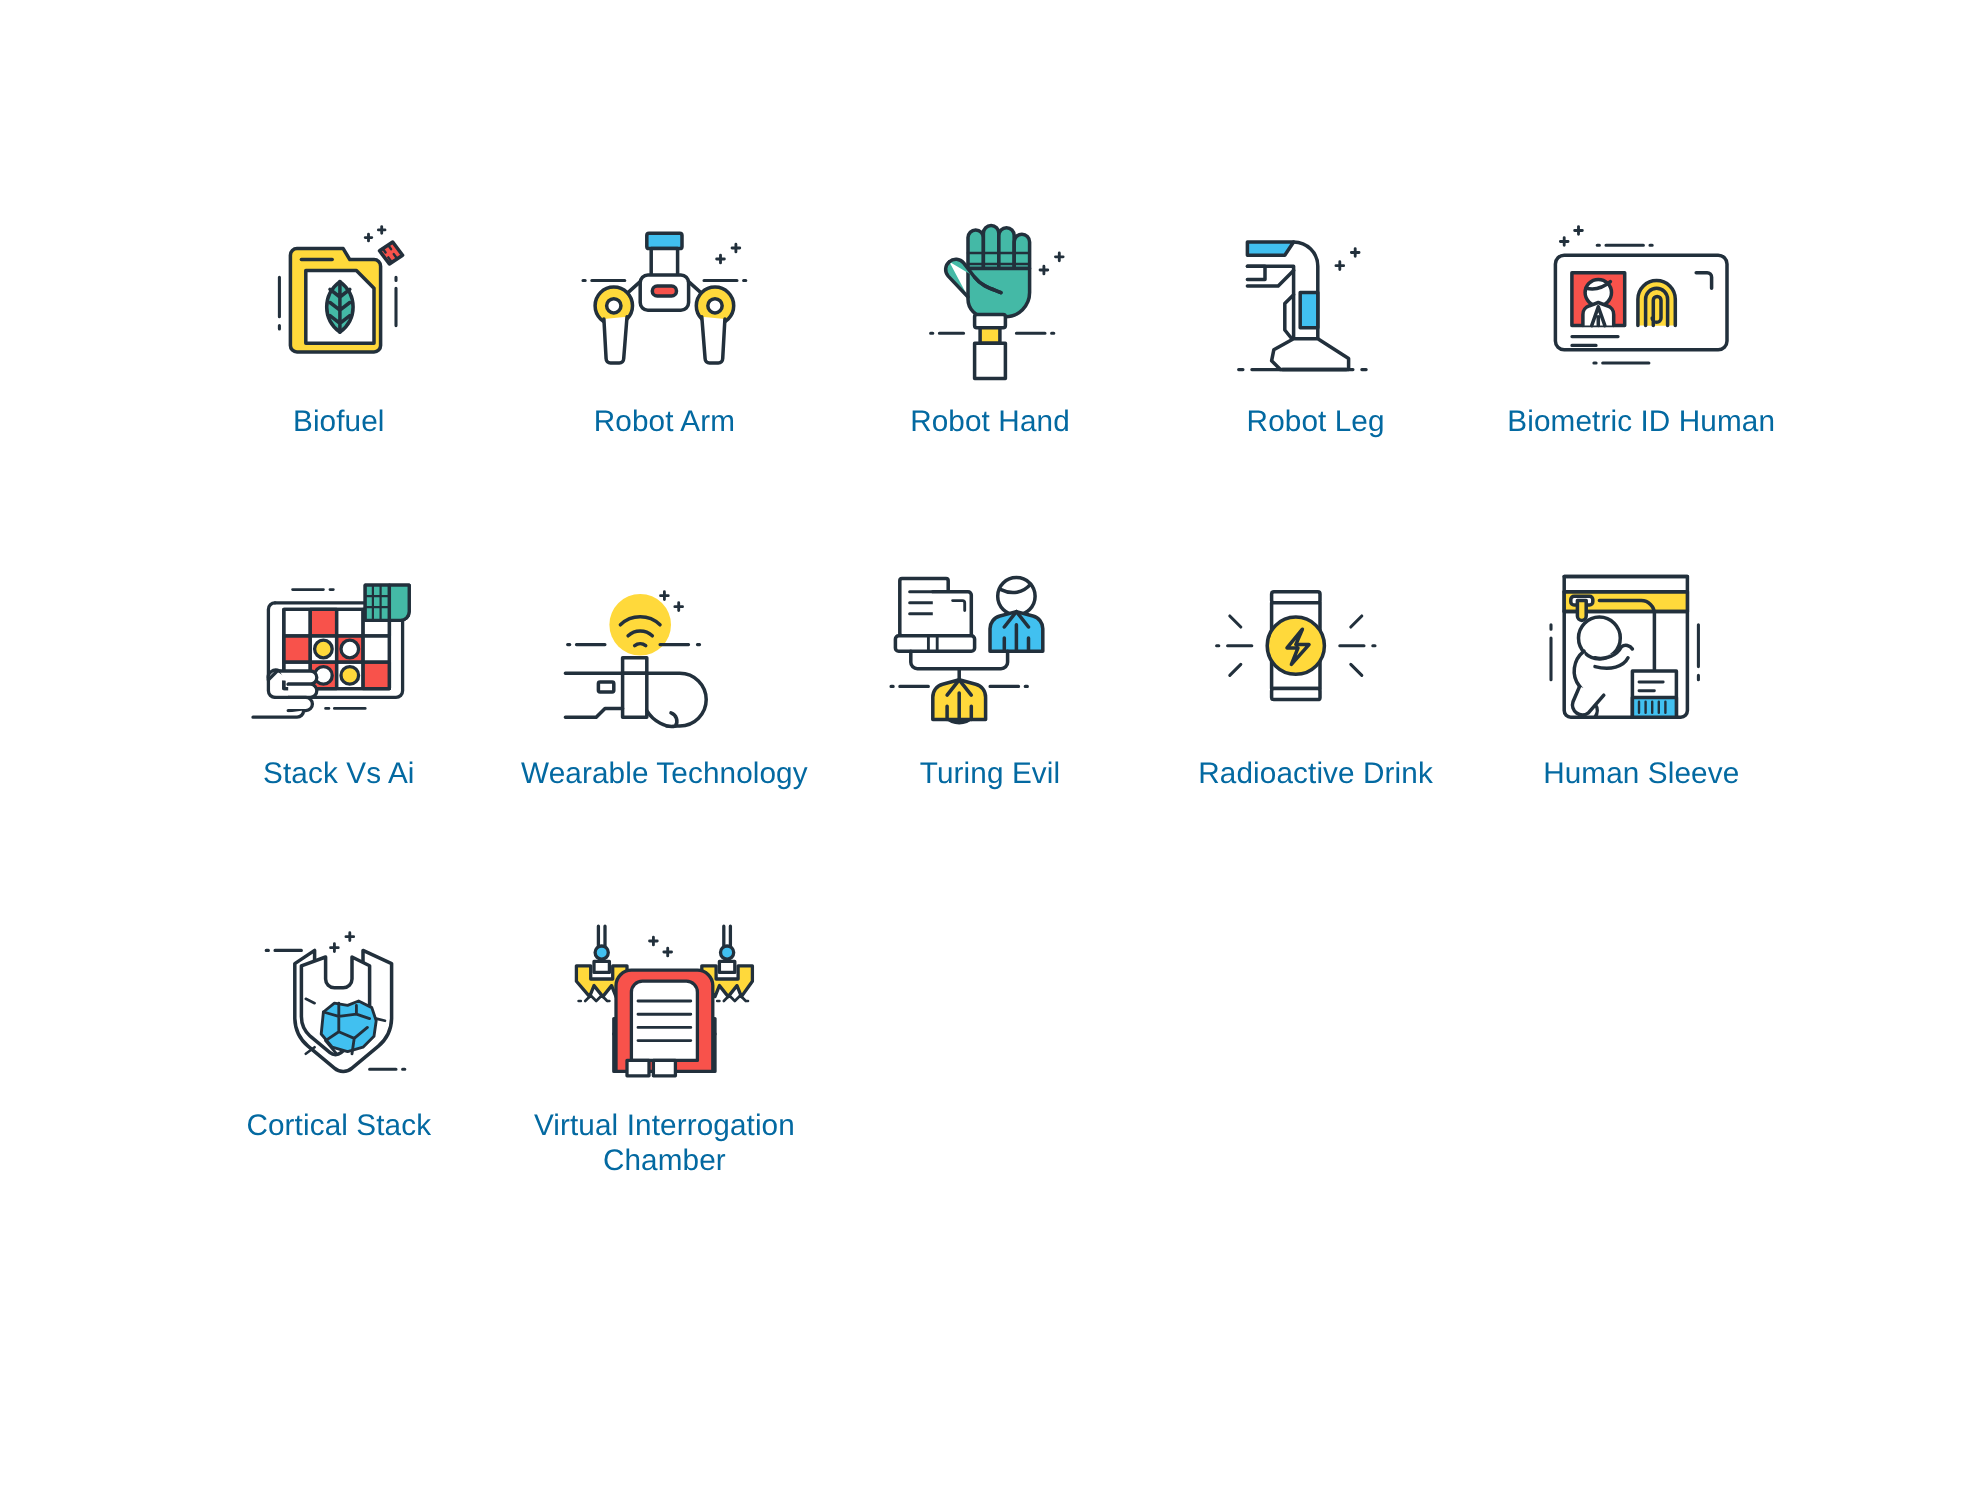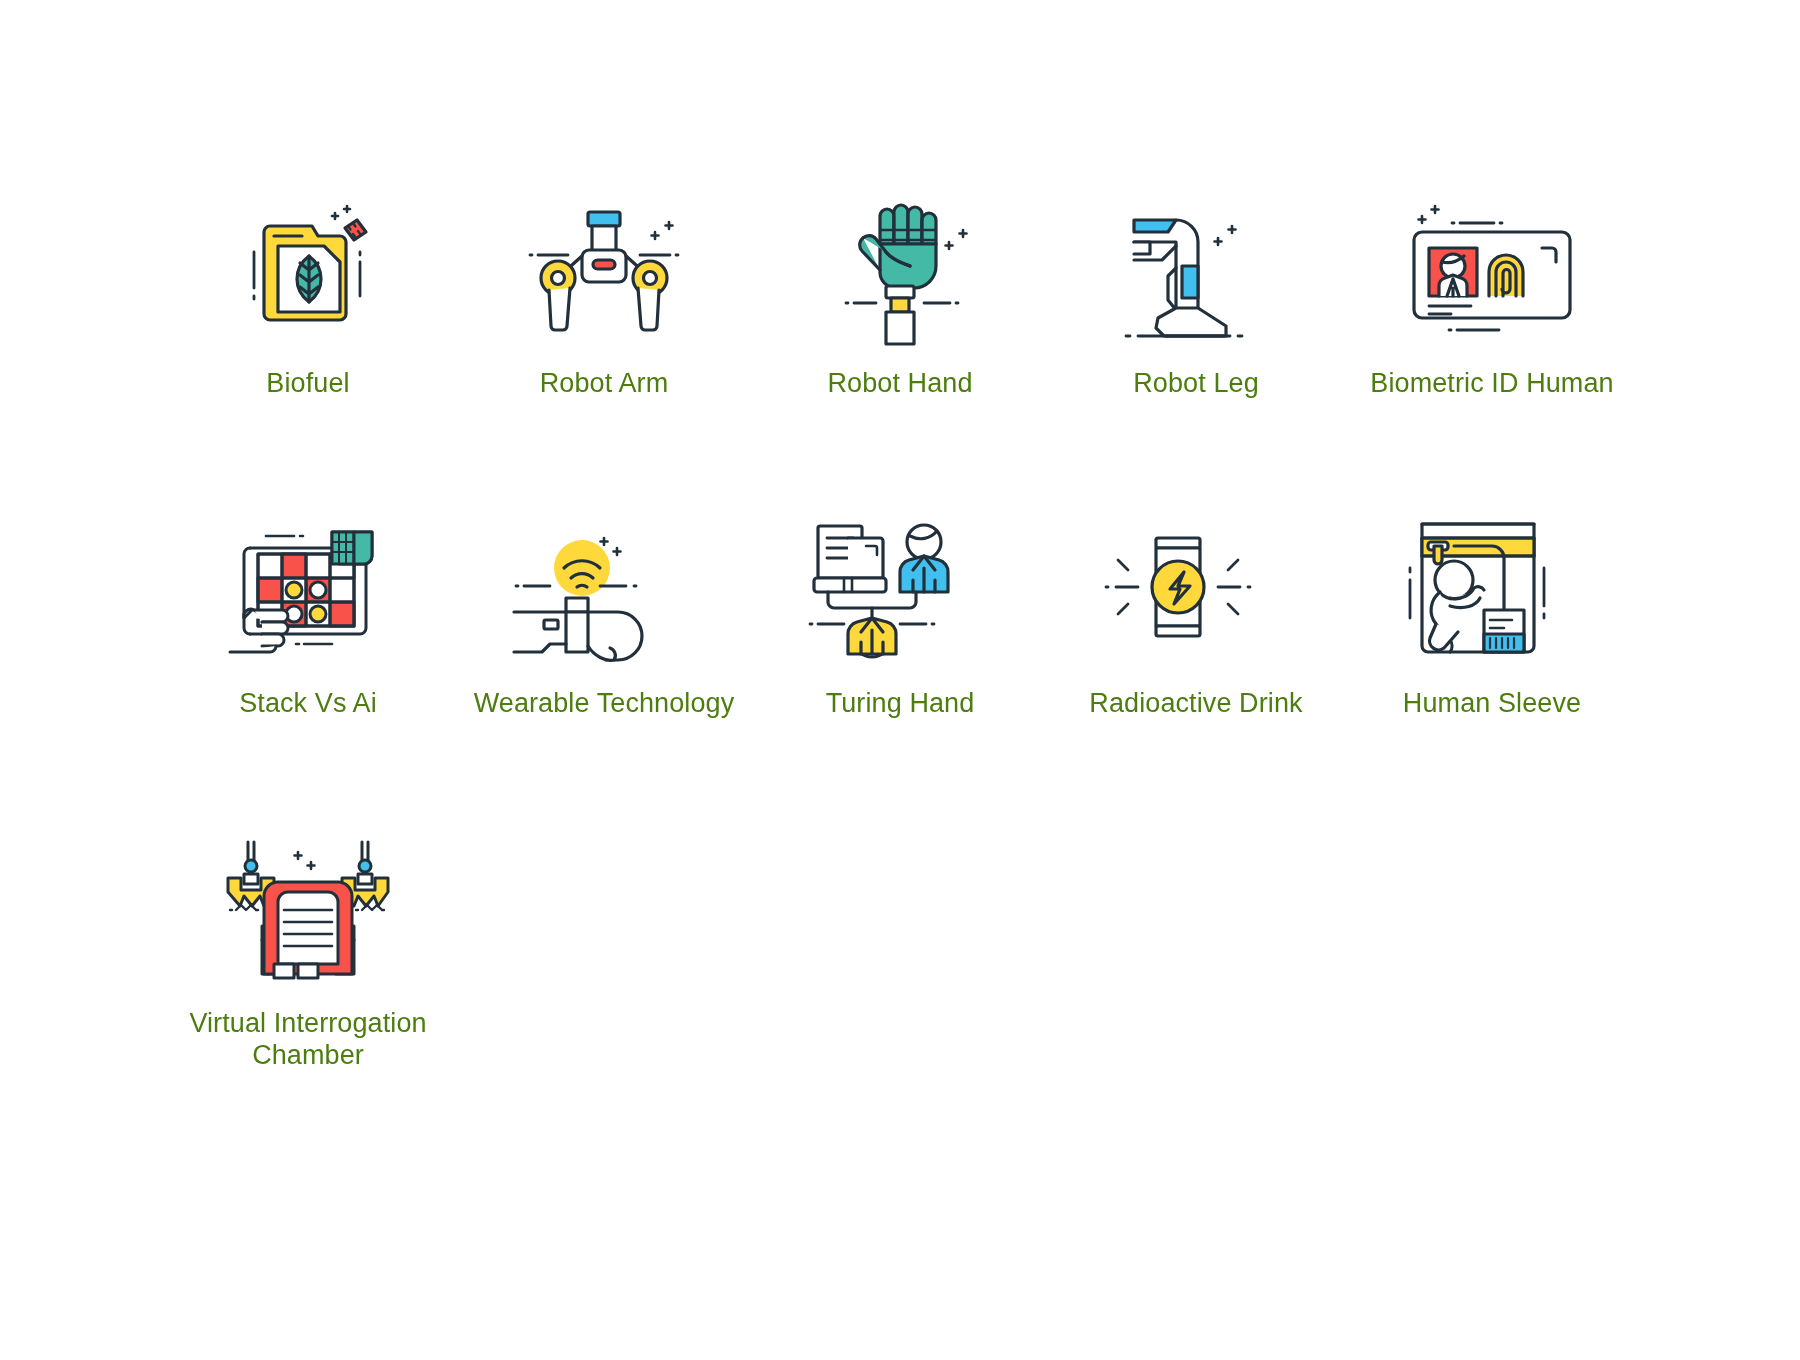--- a/index.html
+++ b/index.html
@@ -33,21 +33,21 @@
     width: 200px;
     height: 160px;
     display: block;
   }
   .icon-label {
     margin-top: 18px;
     font-size: 27px;
     line-height: 1.18;
     letter-spacing: 0.1px;
     text-align: center;
-    color: #4d7c0f;
+    color: #0369a1;
     max-width: 270px;
     font-weight: 400;
   }
   .empty-cell { visibility: hidden; }
 </style>
 </head>
 <body>
 
 <div id="icon-grid">
 
@@ -246,21 +246,21 @@
         <g>
           <circle cx="72" cy="130" r="17" fill="#ffffff"></circle>
           <path d="M58 124 c10 5 20 3 27 -5"></path>
           <path d="M48 180 V160 a12 12 0 0 1 9 -12 l15 -4 l15 4 a12 12 0 0 1 9 12 v20 z" fill="#ffd93b" transform="translate(0,-36)"></path>
           <path d="M72 144 l-11 14 M72 144 l11 14 M72 156 v24 M61 168 v12 M83 168 v12" transform="translate(0,-36)"></path>
         </g>
         <path d="M10 114 h2 M18 114 h26" stroke-width="2.8"></path>
         <path d="M100 114 h26 M132 114 h2" stroke-width="2.8"></path>
       </g>
     </svg>
-    <div class="icon-label">Turing Hand</div>
+    <div class="icon-label">Turing Evil</div>
   </div>
 
   <div class="icon-cell">
     <svg class="icon-art" viewBox="0 0 200 160">
       <g fill="none" stroke="#22303c" stroke-width="3.2" stroke-linecap="round" stroke-linejoin="round">
         <rect x="60" y="28" width="44" height="10" rx="2" fill="#ffffff"></rect>
         <path d="M60 38 h44 v78 H60 z" fill="#ffffff"></path>
         <rect x="60" y="116" width="44" height="10" rx="2" fill="#ffffff"></rect>
         <circle cx="82" cy="77" r="26" fill="#ffd93b"></circle>
         <path d="M88 62 L74 79 h10 l-6 15 l16 -18 H82 z" fill="#ffd93b"></path>
@@ -295,20 +295,37 @@
         <rect x="92" y="124" width="40" height="18" fill="#41c0f0"></rect>
         <path d="M98 110 h22 M98 118 h14" stroke-width="2.6"></path>
         <path d="M98 128 v10 M104 128 v10 M110 128 v10 M116 128 v10 M122 128 v10" stroke-width="2.2"></path>
         <path d="M18 58 v4 M18 70 v38" stroke-width="2.8"></path>
         <path d="M152 58 v38 M152 104 v4" stroke-width="2.8"></path>
       </g>
     </svg>
     <div class="icon-label">Human Sleeve</div>
   </div>
 
+  <div class="icon-cell">
+    <svg class="icon-art" viewBox="0 0 200 160">
+      <g fill="none" stroke="#22303c" stroke-width="3.2" stroke-linecap="round" stroke-linejoin="round">
+        <path d="M78 34 v26 a14 14 0 0 0 14 14 h16 a14 14 0 0 0 14 -14 V34 l26 12 v50 a34 34 0 0 1 -12 25 l-24 20 a12 12 0 0 1 -16 0 l-24 -20 a34 34 0 0 1 -12 -25 V46 z" fill="#ffffff"></path>
+        <path d="M88 40 v20 a8 8 0 0 0 8 8 h8 a8 8 0 0 0 8 -8 V40 l16 8 v46 a24 24 0 0 1 -8 18 l-18 15 a8 8 0 0 1 -10 0 l-18 -15 a24 24 0 0 1 -8 -18 V48 z" fill="#ffffff"></path>
+        <g fill="#41c0f0" stroke-width="2.6">
+          <path d="M86 90 l10 -8 l12 2 l10 -4 l12 6 l4 12 l-2 14 l-10 10 l-14 4 l-14 -4 l-10 -12 z"></path>
+          <path d="M100 82 v12 M100 94 l-14 -4 M100 94 l16 -2 M116 92 v-8 M116 92 l12 4 M100 94 v14 M100 108 l-12 8 M100 108 l14 6 M114 114 l12 -10 M88 116 l10 12 M114 114 l-2 14"></path>
+        </g>
+        <path d="M78 82 l-8 -4 M134 96 l8 2 M78 122 l-8 6" stroke-width="2.4"></path>
+        <path d="M34 34 h2 M42 34 h24" stroke-width="2.8"></path>
+        <path d="M128 142 h24 M158 142 h2" stroke-width="2.8"></path>
+        <path d="M96 28 v7 M92.5 31.5 h7 M110 18 v7 M106.5 21.5 h7" stroke-width="2.6"></path>
+      </g>
+    </svg>
+    <div class="icon-label">Cortical Stack</div>
+  </div>
 
   <div class="icon-cell">
     <svg class="icon-art" viewBox="0 0 200 160">
       <g fill="none" stroke="#22303c" stroke-width="3" stroke-linecap="round" stroke-linejoin="round">
         <path d="M40 12 v20 M46 12 v20"></path>
         <circle cx="43" cy="36" r="6" fill="#41c0f0"></circle>
         <rect x="36" y="44" width="14" height="10" fill="#ffffff"></rect>
         <path d="M20 48 h13 v12 h20 v-12 h13 v14 l-10 14 l-4 -10 l-8 10 l-8 -10 l-4 10 l-12 -14 z" fill="#ffd93b"></path>
         <path d="M22 80 h2 M28 80 l5 -5 l5 5 l5 -5 l5 5 M48 80 h2" stroke-width="2.4"></path>
 

